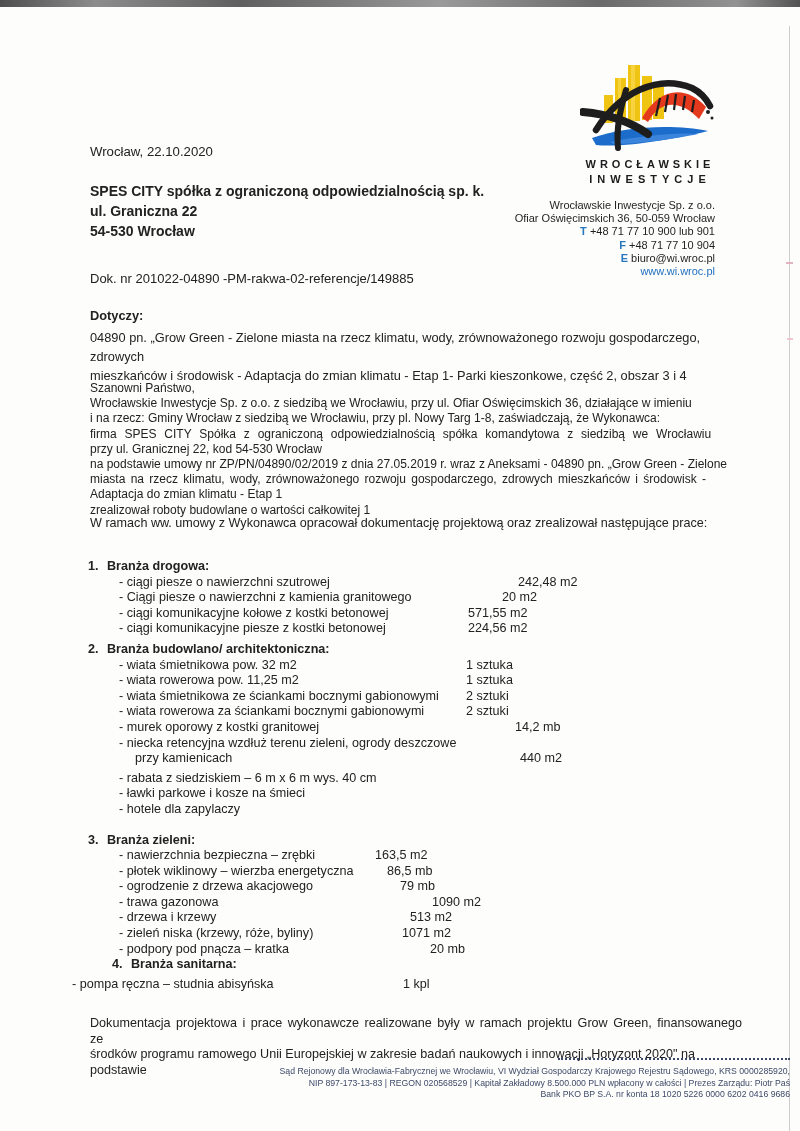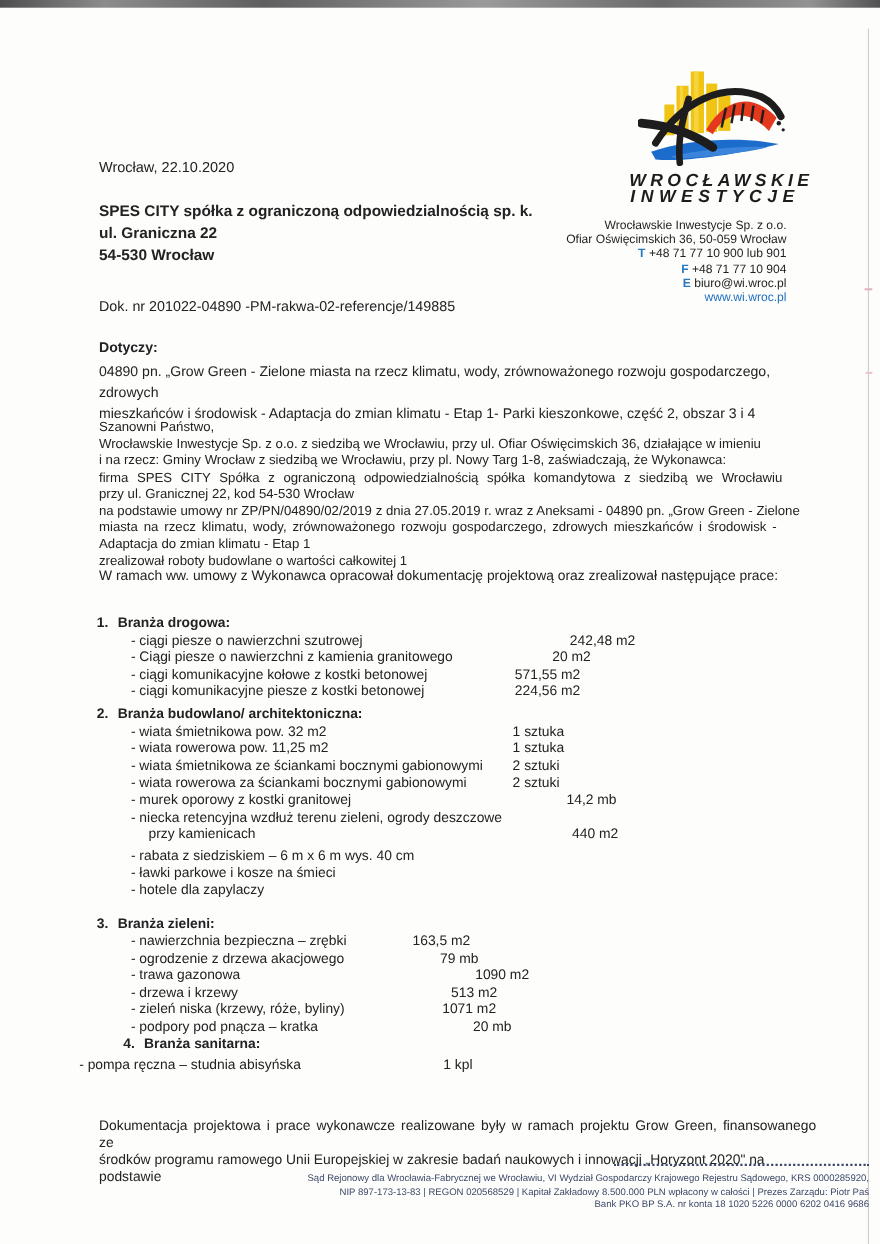--- a/index.html
+++ b/index.html
@@ -14,21 +14,21 @@
     position:absolute;top:0;left:0;width:100%;height:7px;
     background:linear-gradient(90deg,#4e4e4e,#8c8c8c 12%,#5f5f5f 30%,#9a9a9a 55%,#6a6a6a 75%,#929292 92%,#525252);
   }
   .scan-right{position:absolute;top:26px;bottom:0;left:789px;width:1px;background:#cdcdcd;}
   .scan-pink1{position:absolute;left:786px;top:262px;width:7px;height:2px;background:#e3b3c0;}
   .scan-pink2{position:absolute;left:787px;top:338px;width:6px;height:2px;background:#edc6cf;}
 
   
   .logo-block{position:absolute;left:572px;top:62px;width:156px;text-align:center;}
   .logo-block svg{display:block;margin:0 auto;}
-  .brand{font-weight:bold;font-size:16px;color:#1c1c1c;line-height:15px;font-style:italic;}
+  .brand{font-weight:bold;font-size:11px;color:#1c1c1c;line-height:15px;}
   .brand .b1{letter-spacing:4px;}
   .brand .b2{letter-spacing:5px;}
   .contact{position:absolute;top:199px;right:85px;text-align:right;font-size:11px;line-height:13.2px;color:#1f1f1f;}
   .contact .blue{color:#2878BE;font-weight:bold;}
   .contact .weblink{color:#1F6FBF;font-weight:normal;}
 
   
   .abs{position:absolute;}
   .date{top:144px;left:90px;font-size:13.2px;}
   .addressee{top:181px;left:90px;font-size:14px;font-weight:bold;line-height:20px;}
@@ -218,20 +218,24 @@
 
     <div class="row mt15">
       <span class="num">3.</span>
       <span class="ttl">Branża zieleni:</span>
     </div>
     <div class="row">
       <span class="lbl">- nawierzchnia bezpieczna – zrębki</span>
       <span class="val" style="left:375px">163,5 m2</span>
     </div>
     <div class="row">
+      <span class="lbl">- płotek wiklinowy – wierzba energetyczna</span>
+      <span class="val" style="left:387px">86,5 mb</span>
+    </div>
+    <div class="row">
       <span class="lbl">- ogrodzenie z drzewa akacjowego</span>
       <span class="val" style="left:400px">79 mb</span>
     </div>
     <div class="row">
       <span class="lbl">- trawa gazonowa</span>
       <span class="val" style="left:432px">1090 m2</span>
     </div>
     <div class="row">
       <span class="lbl">- drzewa i krzewy</span>
       <span class="val" style="left:410px">513 m2</span>

